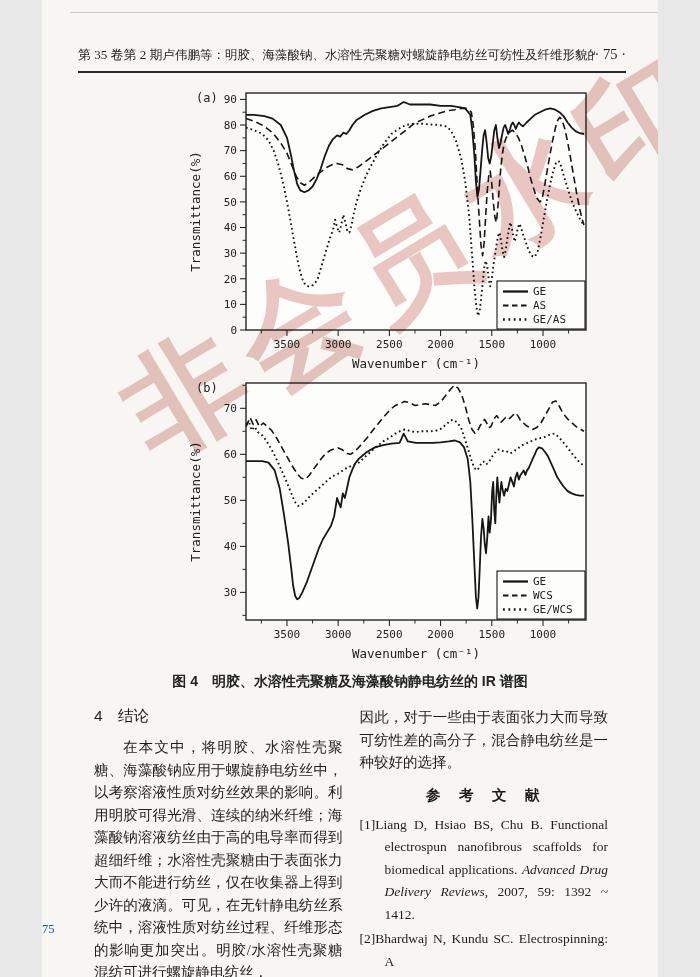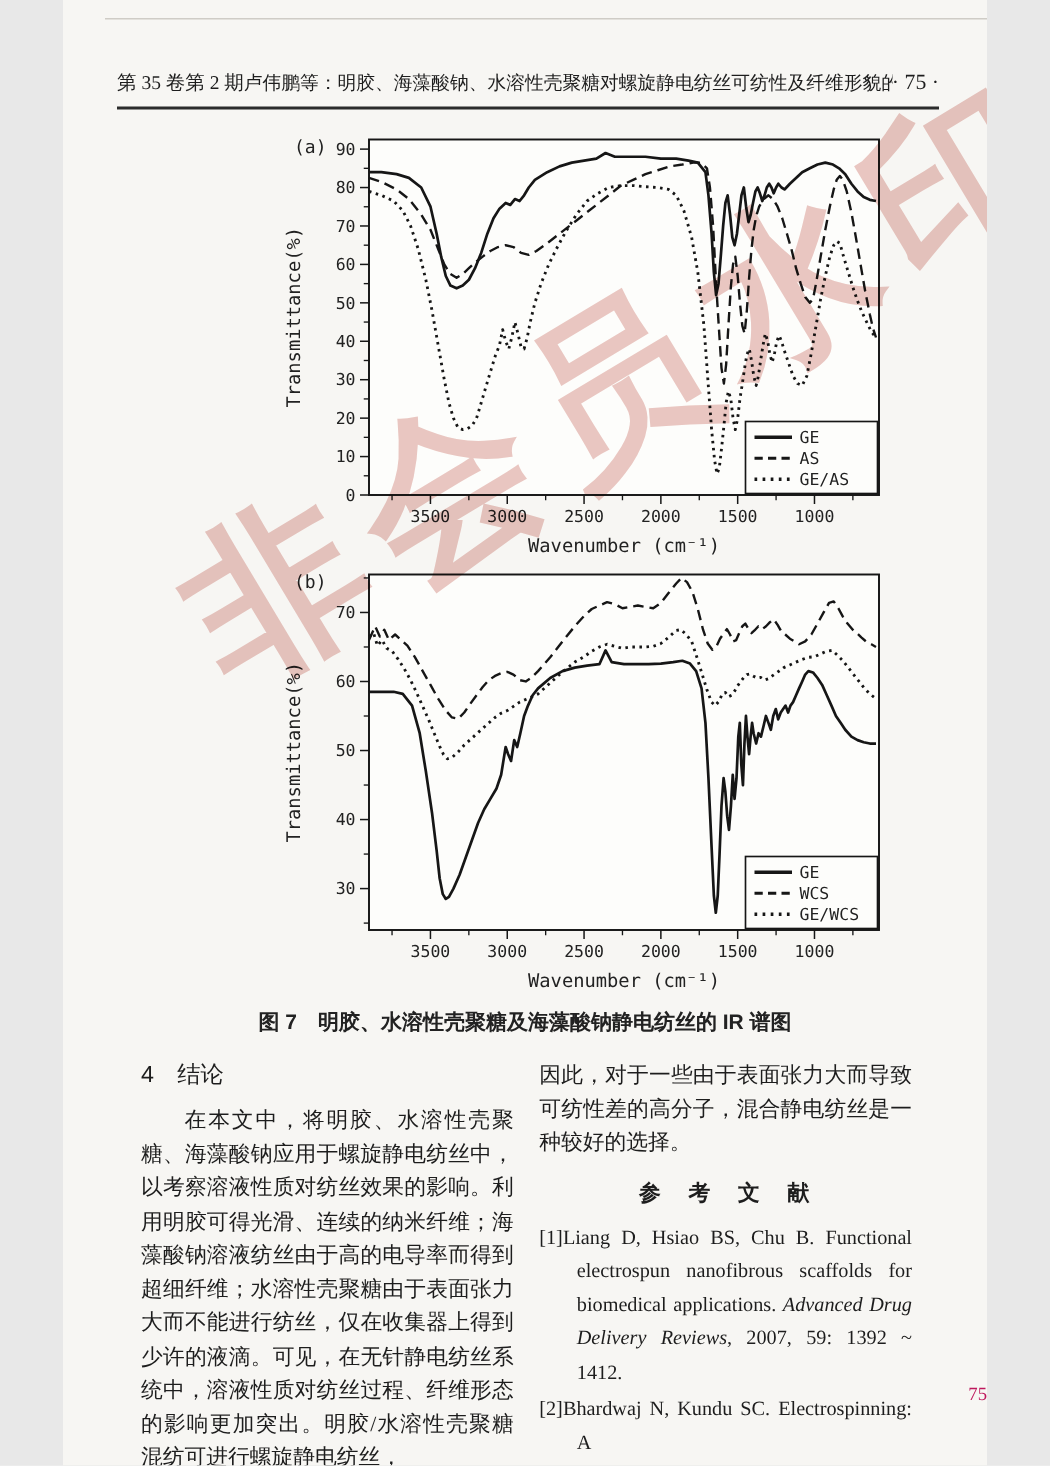--- a/index.html
+++ b/index.html
@@ -25,22 +25,22 @@
   .col{width:50%;}
   .h-sec{font-family:"Liberation Sans","DejaVu Sans",sans-serif;font-weight:normal;
          font-size:15.5px;margin:0 0 9px 0;}
   .body-p{font-size:14.5px;line-height:22.5px;text-align:justify;margin:0;}
   .indent{text-indent:2em;}
   .refs-h{font-family:"Liberation Sans","DejaVu Sans",sans-serif;font-weight:bold;
           font-size:14.5px;text-align:center;margin:12px 0 9px 0;letter-spacing:2px;}
   .ref{font-size:13.5px;line-height:22.5px;text-align:justify;
        padding-left:25px;text-indent:-25px;margin:0 0 2px 0;}
   .ref .it{font-style:italic;}
-  .footer{position:absolute;left:0;bottom:40px;width:100%;text-align:right;
-          font-size:12.5px;color:#be185d;}
+  .footer{position:absolute;left:0;bottom:40px;width:100%;text-align:left;
+          font-size:12.5px;color:#1d4ed8;}
   
   .wm{position:absolute;left:0;top:175px;width:750px;height:160px;line-height:160px;
       text-align:center;font-family:"Liberation Sans","DejaVu Sans",sans-serif;font-weight:700;
       font-size:118px;letter-spacing:14px;color:rgba(203,110,100,0.38);
       transform:rotate(-31deg);pointer-events:none;mix-blend-mode:multiply;z-index:5;
       white-space:nowrap;}
 </style>
 </head>
 <body>
 
@@ -167,21 +167,21 @@
           <line x1="319" y1="221.5" x2="344" y2="221.5" stroke="#161616" stroke-width="2.1" stroke-dasharray="5.5,3.5"></line>
           <text x="349" y="225.1" class="tick">WCS</text>
           <line x1="319" y1="235.5" x2="344" y2="235.5" stroke="#161616" stroke-width="2.4" stroke-dasharray="1.8,3.6"></line>
           <text x="349" y="239.1" class="tick">GE/WCS</text>
         </g>
         <text x="12" y="18" class="panel">(b)</text>
         <text x="232" y="284" text-anchor="middle" class="axlabel">Wavenumber (cm⁻¹)</text>
         <text transform="translate(16,127.5) rotate(-90)" text-anchor="middle" class="axlabel">Transmittance(%)</text>
       </svg>
   </div>
-  <div class="caption">图 7　明胶、水溶性壳聚糖及海藻酸钠静电纺丝的 IR 谱图</div>
+  <div class="caption">图 4　明胶、水溶性壳聚糖及海藻酸钠静电纺丝的 IR 谱图</div>
 
   <div class="cols">
     <div class="col">
       <h2 class="h-sec">4　结论</h2>
       <p class="body-p indent">在本文中，将明胶、水溶性壳聚糖、海藻酸钠应用于螺旋静电纺丝中，以考察溶液性质对纺丝效果的影响。利用明胶可得光滑、连续的纳米纤维；海藻酸钠溶液纺丝由于高的电导率而得到超细纤维；水溶性壳聚糖由于表面张力大而不能进行纺丝，仅在收集器上得到少许的液滴。可见，在无针静电纺丝系统中，溶液性质对纺丝过程、纤维形态的影响更加突出。明胶/水溶性壳聚糖混纺可进行螺旋静电纺丝，</p>
     </div>
     <div class="col">
       <p class="body-p">因此，对于一些由于表面张力大而导致可纺性差的高分子，混合静电纺丝是一种较好的选择。</p>
       <div class="refs-h">参　考　文　献</div>
       <p class="ref"><span>[1]</span><span>Liang D, Hsiao BS, Chu B. Functional electrospun nanofibrous scaffolds for biomedical applications. </span><span class="it">Advanced Drug Delivery Reviews</span><span>, 2007, 59: 1392 ~ 1412.</span></p>

